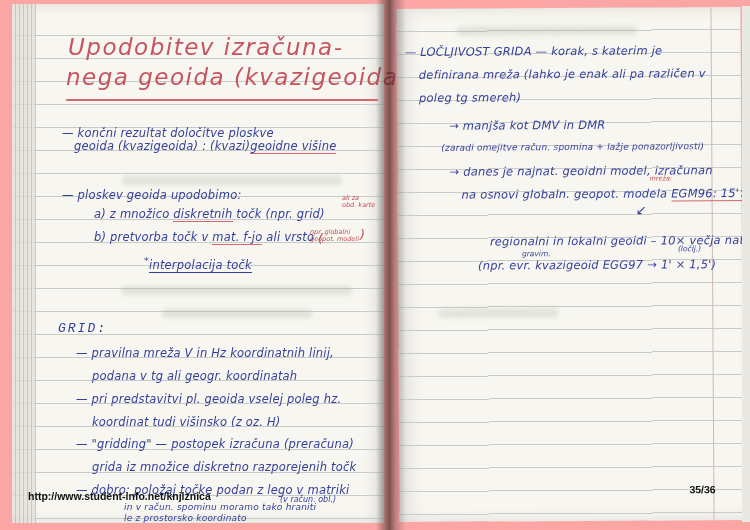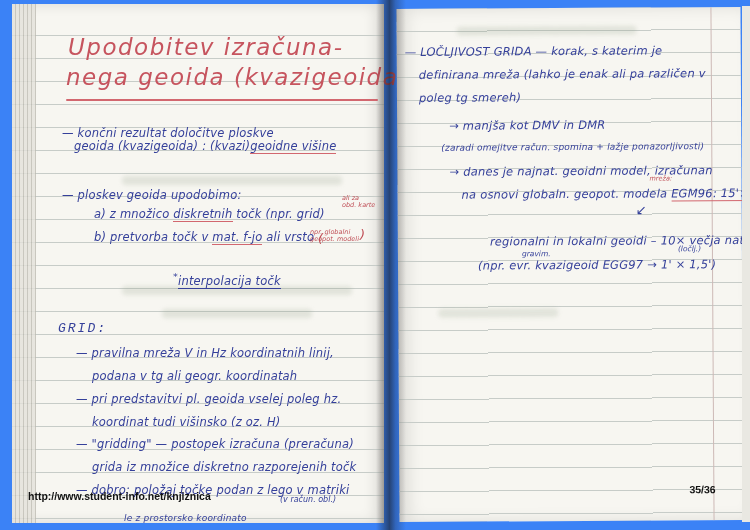--- a/index.html
+++ b/index.html
@@ -1,16 +1,16 @@
 <!DOCTYPE html>
 <html><head>
 <meta charset="utf-8">
 <style>
   html,body{margin:0;padding:0;background:#000;}
-  .scan{position:relative;width:750px;height:530px;background:#3b82f6;overflow:hidden;
+  .scan{position:relative;width:750px;height:530px;background:#fca5a5;overflow:hidden;
         font-family:"DejaVu Sans",sans-serif;}
   .page{position:absolute;background:#f7f6f1;}
   .page-left{left:12px;top:4px;width:372px;height:519px;
              box-shadow:inset -8px 0 14px rgba(0,0,0,0.12);}
   .page-right{left:398px;top:8px;width:344px;height:513px;transform:rotate(-0.35deg);
               box-shadow:inset 10px 0 16px rgba(0,0,0,0.10);}
   .edge-stack{position:absolute;left:0;top:0;width:24px;height:100%;
               background:repeating-linear-gradient(to right,#e3e1da 0 3px,#bdbbb2 3px 4px);
               opacity:.8;}
   .ruling{position:absolute;left:0;width:100%;
@@ -72,36 +72,37 @@
 
     <div class="hw" style="left:82px;top:226px;">
       <span>b) pretvorba točk v </span><span class="ul-red">mat. f-jo</span><span> ali vrsto </span><span class="red paren">(</span>
     </div>
     <div class="note-stack" style="left:298px;top:225px;">
       <div>npr. globalni</div>
       <div>geopot. modeli</div>
     </div>
     <div class="red paren" style="position:absolute;left:348px;top:223px;font-style:italic;">)</div>
 
-    <div class="hw" style="left:132px;top:266px;margin-left:29px;">
+    <div class="hw" style="left:132px;top:250px;">
       <sup>*</sup><span class="ul-blue">interpolacija točk</span>
     </div>
 
     <div class="hw grid-head" style="left:46px;top:318px;">GRID:</div>
 
     <div class="hw" style="left:64px;top:342px;">— pravilna mreža V in Hz koordinatnih linij,</div>
     <div class="hw" style="left:80px;top:365px;">podana v tg ali geogr. koordinatah</div>
     <div class="hw" style="left:64px;top:388px;">— pri predstavitvi pl. geoida vselej poleg hz.</div>
     <div class="hw" style="left:80px;top:411px;">koordinat tudi višinsko (z oz. H)</div>
     <div class="hw" style="left:64px;top:433px;">— "gridding" — postopek izračuna (preračuna)</div>
     <div class="hw" style="left:80px;top:456px;">grida iz množice diskretno razporejenih točk</div>
     <div class="hw" style="left:64px;top:479px;">— dobro: položaj točke podan z lego v matriki</div>
     <div class="note-stack blue" style="left:268px;top:492px;font-size:8px;">
       <div>(v račun. obl.)</div>
     </div>
+    <div class="hw hw-sm" style="left:112px;top:498px;">in v račun. spominu moramo tako hraniti</div>
     <div class="hw hw-sm" style="left:112px;top:509px;">le z prostorsko koordinato</div>
 
     <div class="overlay-black" style="left:16px;top:486px;">http://www.student-info.net/knjiznica</div>
   </div>
 
   <div class="page page-right">
     <div class="ruling" style="top:0;height:513px;"></div>
     <div class="margin-line" style="left:314px;"></div>
 
     <div class="bleed" style="left:60px;top:18px;width:180px;"></div>

